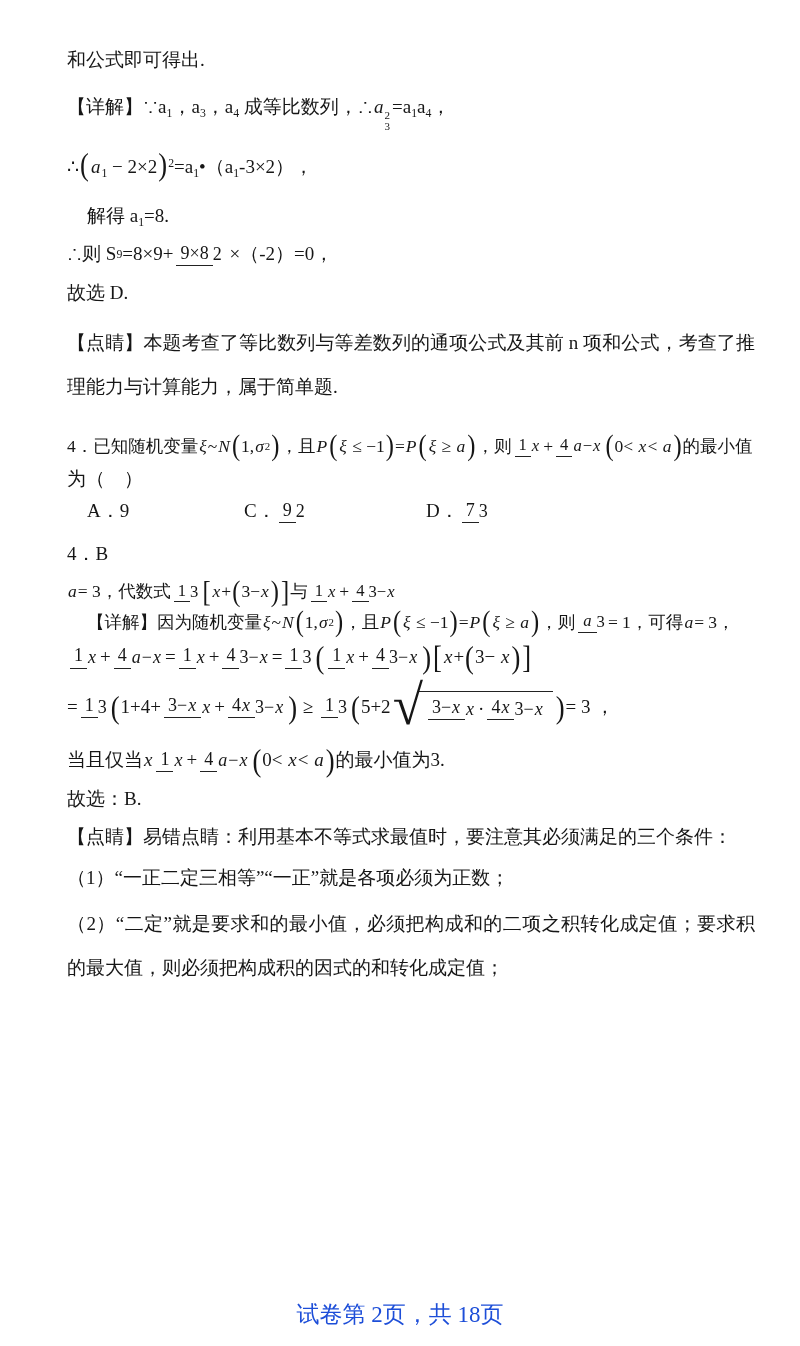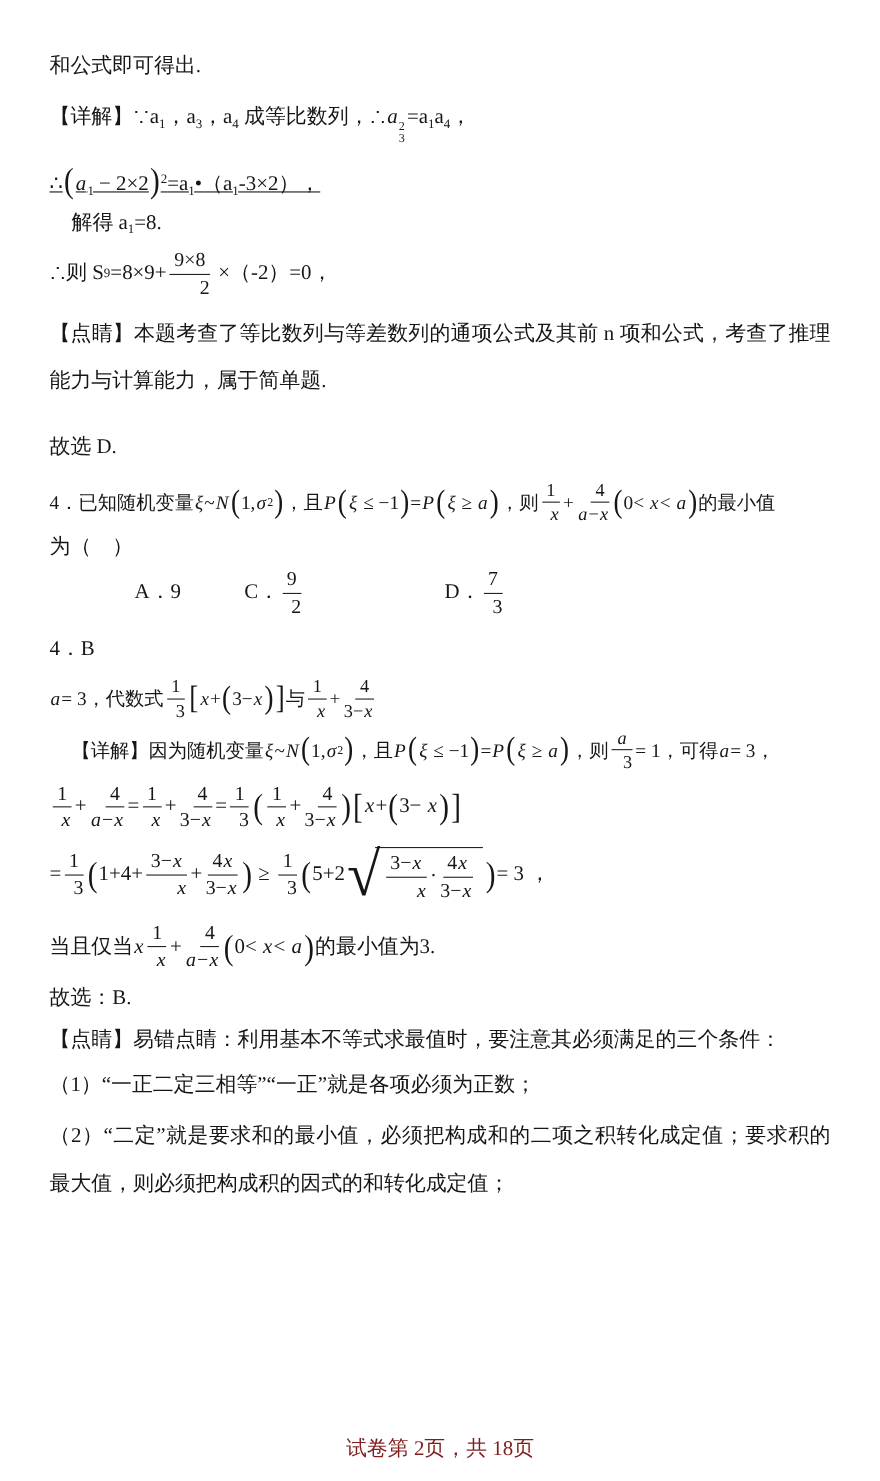--- a/index.html
+++ b/index.html
@@ -2,57 +2,57 @@
 <html><head>
 <meta charset="utf-8">
 <style>
   html,body{margin:0;padding:0;background:#ffffff;}
   body{
     width:800px;height:1346px;overflow:hidden;
     color:#161616;
     font-family:"Liberation Serif","DejaVu Serif",serif;
     font-size:19px;
   }
-  .page{box-sizing:border-box;width:800px;height:1346px;padding:46px 45px 0 45px;position:relative;}
+  .page{box-sizing:border-box;width:800px;height:1346px;padding:46px 45px 0 67px;position:relative;}
   .para{margin:0 0 16px 0;line-height:1.5;}
   .txt{white-space:pre-wrap;}
   .it{font-style:italic;padding:0 1px;}
   sub,sup{font-size:0.62em;}
   sub{vertical-align:-0.35em;}
   sup{vertical-align:0.55em;}
   
   .ss{display:inline-flex;flex-direction:column;align-items:flex-start;font-size:0.58em;line-height:1.05;vertical-align:-0.55em;padding-right:2px;}
   
-  .frac{display:inline-flex;flex-direction:column;align-items:flex-end;vertical-align:middle;margin:0 3px;font-size:0.95em;line-height:1.18;}
+  .frac{display:inline-flex;flex-direction:row;align-items:center;vertical-align:middle;margin:0 3px;font-size:0.95em;line-height:1.18;}
   .fnum{display:block;text-align:center;padding:0 4px 1px 4px;border-bottom:1.4px solid #222;}
   .fden{display:block;text-align:center;padding-top:1px;}
   
   .big{display:inline-block;font-size:1.4em;font-weight:300;line-height:1;transform:scaleY(1.2);margin:0 1px;}
   
   .sqrt{display:inline-flex;align-items:center;margin:0 2px;}
   .rad{font-size:2.9em;font-weight:200;line-height:0.78;margin-right:-5px;transform:scaleY(1.02);}
   .rbody{display:inline-flex;align-items:center;border-top:1.6px solid #222;padding:3px 6px 0 7px;}
   
   .fx{display:flex;align-items:center;flex-wrap:nowrap;}
   .fx .txt{white-space:pre;}
   .tight{font-size:17.5px;}
   
   .wrap2{line-height:2.3;text-align:justify;}
   
   .opt-row{display:flex;align-items:center;padding-left:20px;}
   .opt-cell{display:flex;align-items:center;}
-  .opt-a{width:157px;justify-content:center;}
+  .opt-a{width:157px;}
   .opt-b{width:176px;}
   .opt-c{width:182px;}
   
   .mb2{margin-bottom:2px;} .mb4{margin-bottom:4px;} .mb6{margin-bottom:6px;}
   .mb8{margin-bottom:8px;margin-left:20px;} .mb10{margin-bottom:10px;} .mb12{margin-bottom:12px;}
-  .mb14{margin-bottom:14px;} .mb18{margin-bottom:18px;} .mb20{margin-bottom:7px;text-decoration:underline;}
+  .mb14{margin-bottom:14px;} .mb18{margin-bottom:18px;} .mb20{margin-bottom:20px;}
   .mb24{margin-bottom:24px;}
-  .footer{position:absolute;left:0;right:0;bottom:16px;text-align:center;font-size:19px;color:#7f1d1d;}
+  .footer{position:absolute;left:0;right:0;bottom:16px;text-align:center;font-size:23px;color:#1d4ed8;}
 </style>
 </head>
 <body>
 
 <div class="page">
   <div id="doc">
       <div class="para mb18"><span class="txt">和公式即可得出.</span></div>
       <div class="para mb18"><span class="txt">【详解】∵a</span><sub>1</sub><span class="txt">，a</span><sub>3</sub><span class="txt">，a</span><sub>4</sub><span class="txt"> 成等比数列，∴</span><span class="it">a</span><span class="ss">
           <span class="ss-sup">2</span>
           <span class="ss-sub">3</span>
@@ -62,22 +62,22 @@
       <div class="para fx mb10">
         <span class="txt">∴则 S</span>
         <sub>9</sub>
         <span class="txt">=8×9+</span>
         <span class="frac">
           <span class="fnum"><span class="txt">9×8</span></span>
           <span class="fden"><span class="txt">2</span></span>
         </span>
         <span class="txt"> ×（-2）=0，</span>
       </div>
+      <div class="para mb14"><span class="txt">故选 D.</span></div>
       <div class="para wrap2 mb24"><span class="txt">【点睛】本题考查了等比数列与等差数列的通项公式及其前 n 项和公式，考查了推理能力与计算能力，属于简单题.</span></div>
-      <div class="para mb14"><span class="txt">故选 D.</span></div>
       <div class="para fx tight mb6">
         <span class="txt">4．已知随机变量</span>
         <span class="it">ξ</span>
         <span class="txt">~</span>
         <span class="it">N</span>
         <span class="big">(</span>
         <span class="txt">1,</span>
         <span class="it">σ</span>
         <sup>2</sup>
         <span class="big">)</span>

